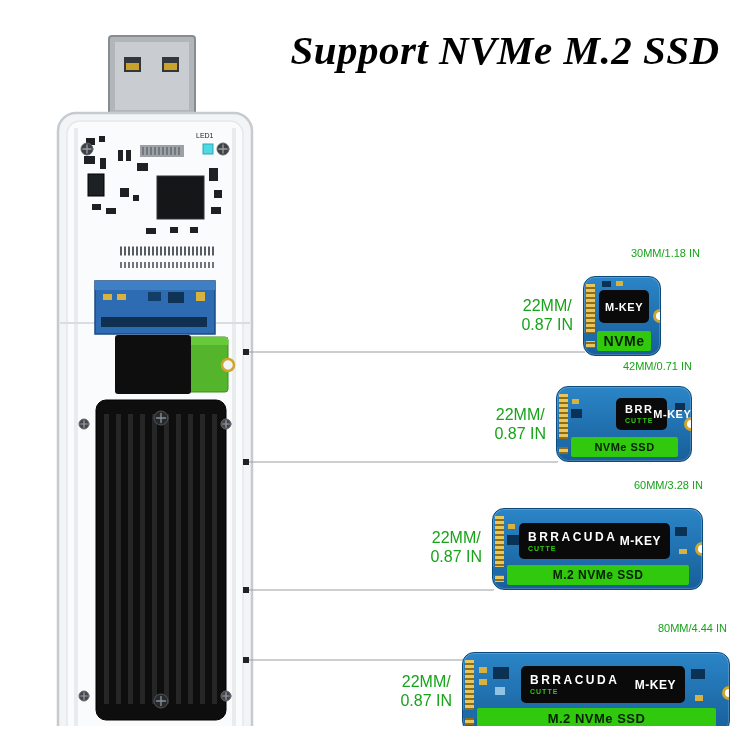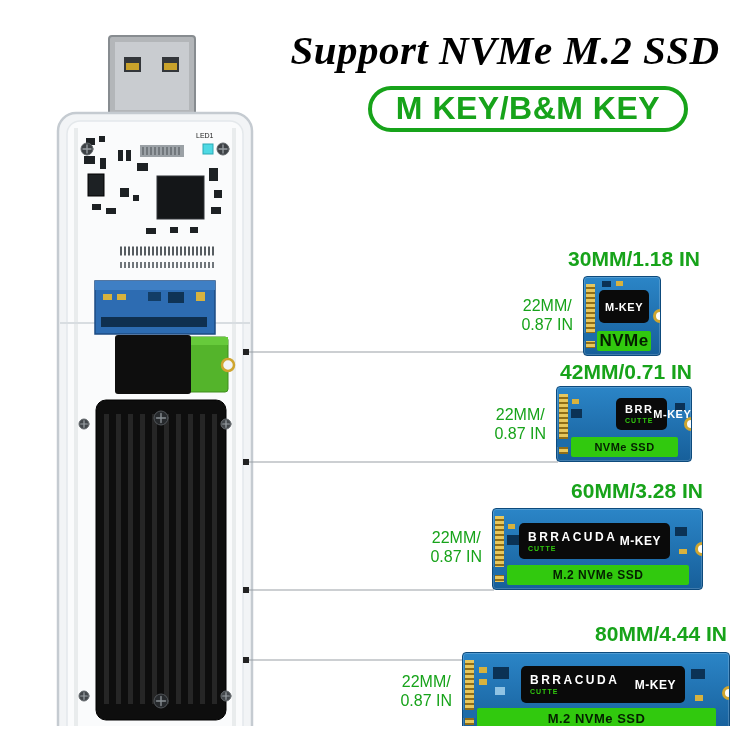--- a/index.html
+++ b/index.html
@@ -10,25 +10,25 @@
 
   .title { position:absolute; left:285px; top:26px; width:440px; text-align:center;
     font-family:"Liberation Serif", serif; font-style:italic; font-weight:700;
     font-size:41px; color:#000; letter-spacing:.5px; white-space:nowrap; }
   .badge { position:absolute; left:368px; top:86px; width:320px; height:46px;
     border:4px solid var(--accent-green,#17a31a); border-radius:30px;
     color:var(--accent-green,#17a31a); font-weight:700; font-size:32px; line-height:37px;
     text-align:center; letter-spacing:.5px; white-space:nowrap; }
   .led-label { position:absolute; left:196px; top:132px; font-size:7px; color:#1a1a1a; }
 
-  .len-label { position:absolute; color:var(--accent-green,#17a31a); font-size:21px; white-space:nowrap;font-weight:bold; }
+  .len-label { position:absolute; color:var(--accent-green,#17a31a); font-size:11px; white-space:nowrap; }
   .wid-label { position:absolute; color:var(--accent-green,#17a31a); font-size:16px; line-height:19px; text-align:center; }
 
   .board { position:absolute; background:linear-gradient(180deg,#2b85c7,#175f9a);
-    border:1px solid #0d4a7c; border-radius:4px; overflow:hidden;
+    border:1px solid #0d4a7c; border-radius:12px; overflow:hidden;
     box-shadow: inset 0 0 0 1px rgba(255,255,255,.18); }
   .fingers { position:absolute; left:2px; top:7px; bottom:7px; width:9px;
     background:repeating-linear-gradient(180deg,#e7c75d 0px,#e7c75d 3px,#8f6d16 3px,#8f6d16 5px); }
   .fnotch { position:absolute; left:0; bottom:14px; width:13px; height:8px; background:#1d6ca9; }
   .slabel { position:absolute; background:#0a0a0a; border-radius:5px; display:flex;
     align-items:center; justify-content:space-between; padding:0 9px; color:#fff; }
   .slabel.center { justify-content:center; }
   .brandwrap { display:flex; flex-direction:column; line-height:1; }
   .brand { font-weight:700; font-size:12px; letter-spacing:2.5px; white-space:nowrap; }
   .brand.small { font-size:11px; letter-spacing:1.5px; }
@@ -177,36 +177,35 @@
       <rect x="243" y="349" width="6" height="6"></rect>
       <rect x="243" y="459" width="6" height="6"></rect>
       <rect x="243" y="587" width="6" height="6"></rect>
       <rect x="243" y="657" width="6" height="6"></rect>
     </g>
   </svg>
 
   <div class="led-label">LED1</div>
 
   <h1 class="title">Support NVMe M.2 SSD</h1>
-  <div class="badge">M KEY/B&amp;M KEY</div>
 
   <div class="len-label" style="right:50px;top:247px;">30MM/1.18 IN</div>
   <div class="wid-label" style="right:177px;top:296px;">
     <div>22MM/</div>
     <div>0.87 IN</div>
   </div>
   <div class="board" style="left:583px;top:276px;width:78px;height:80px;">
     <div class="fingers"></div>
     <div class="fnotch"></div>
     <div class="cmp c-dark" style="left:18px;top:4px;width:9px;height:6px;"></div>
     <div class="cmp c-gold" style="left:32px;top:4px;width:7px;height:5px;"></div>
     <div class="slabel center" style="left:15px;right:11px;top:13px;height:33px;">
       <div class="keylabel" style="font-size:11px;">M-KEY</div>
     </div>
-    <div class="strip" style="left:13px;right:9px;font-size:17px;margin-top:30px;">NVMe</div>
+    <div class="strip" style="left:13px;right:9px;font-size:14px;margin-top:30px;">NVMe</div>
     <div class="hole"></div>
   </div>
 
   <div class="len-label" style="right:58px;top:360px;">42MM/0.71 IN</div>
   <div class="wid-label" style="right:204px;top:405px;">
     <div>22MM/</div>
     <div>0.87 IN</div>
   </div>
   <div class="board" style="left:556px;top:386px;width:136px;height:76px;">
     <div class="fingers"></div>

